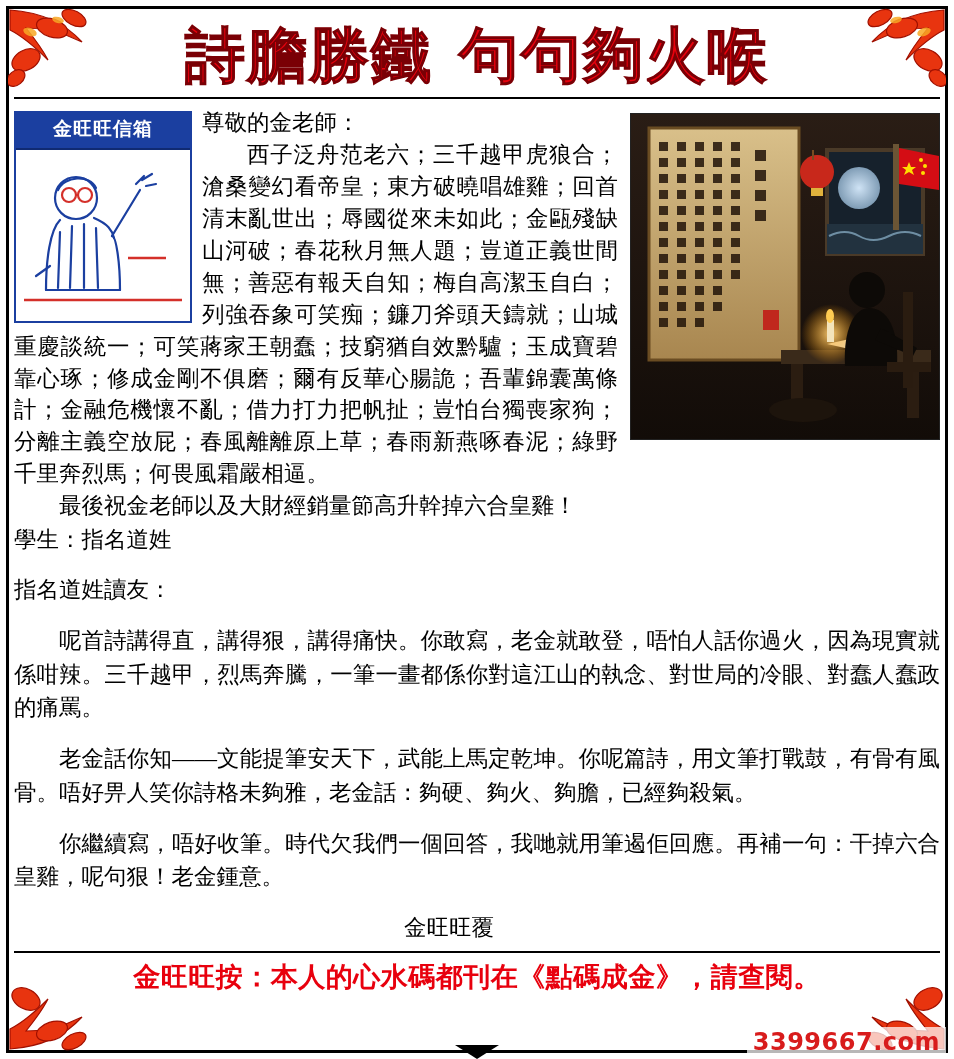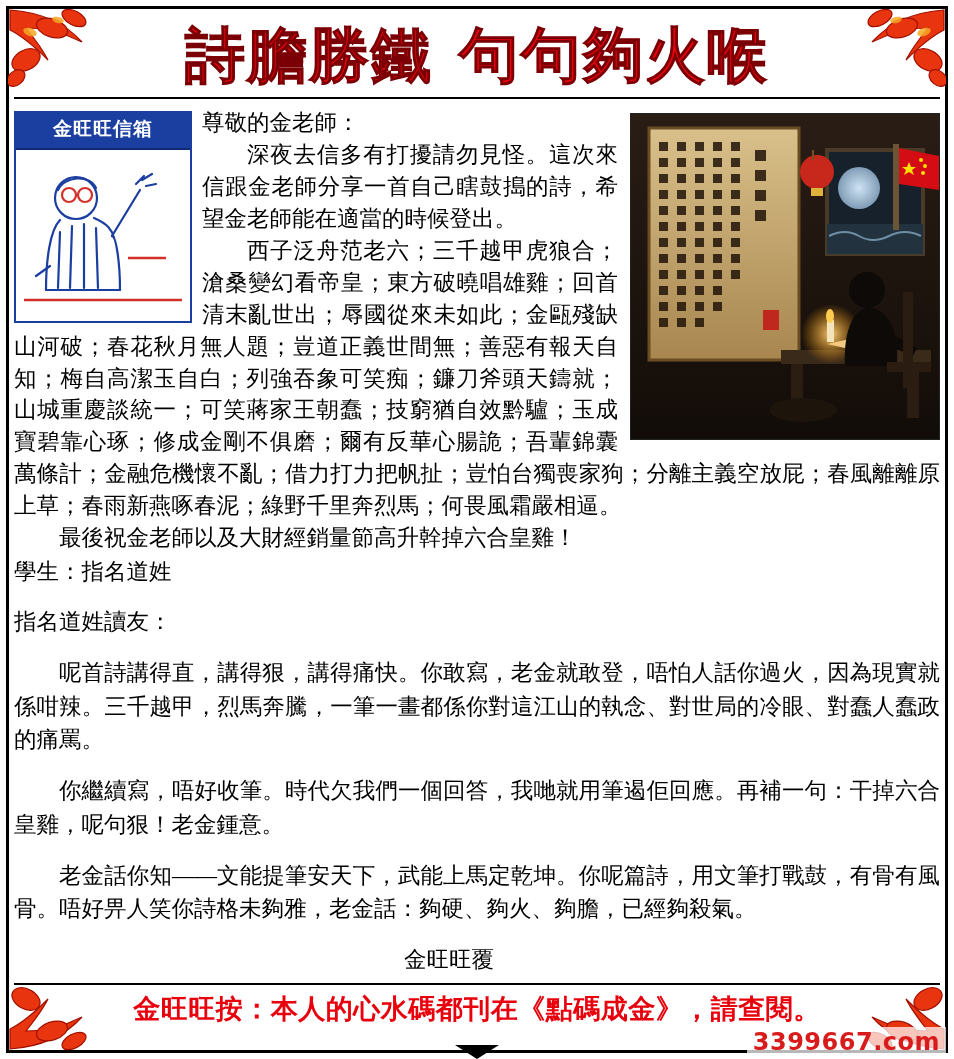--- a/index.html
+++ b/index.html
@@ -408,32 +408,31 @@
             <rect x="272" y="178" width="10" height="96"></rect>
             <rect x="256" y="248" width="44" height="10"></rect>
           </g>
 
           <ellipse cx="172" cy="296" rx="34" ry="12" fill="#1d140c"></ellipse>
         </svg>
       </div>
 
       <div class="letter-block">
         <p class="p-flat">尊敬的金老師：</p>
-        <p class="p-ind">深夜去信多有打擾請勿見怪。這次來信跟金老師分享一首自己瞎鼓搗的詩，希望金老師能在適當的時候登出。</p>
         <p class="p-ind">西子泛舟范老六；三千越甲虎狼合；滄桑變幻看帝皇；東方破曉唱雄雞；回首清末亂世出；辱國從來未如此；金甌殘缺山河破；春花秋月無人題；豈道正義世間無；善惡有報天自知；梅自高潔玉自白；列強吞象可笑痴；鐮刀斧頭天鑄就；山城重慶談統一；可笑蔣家王朝蠢；技窮猶自效黔驢；玉成寶碧靠心琢；修成金剛不俱磨；爾有反華心腸詭；吾輩錦囊萬條計；金融危機懷不亂；借力打力把帆扯；豈怕台獨喪家狗；分離主義空放屁；春風離離原上草；春雨新燕啄春泥；綠野千里奔烈馬；何畏風霜嚴相逼。</p>
         <p class="p-ind">最後祝金老師以及大財經銷量節高升幹掉六合皇雞！</p>
         <p class="sign-right">學生：指名道姓</p>
       </div>
     </div>
 
     <div class="reply-block">
       <p class="p-flat">指名道姓讀友：</p>
       <p class="p-ind">呢首詩講得直，講得狠，講得痛快。你敢寫，老金就敢登，唔怕人話你過火，因為現實就係咁辣。三千越甲，烈馬奔騰，一筆一畫都係你對這江山的執念、對世局的冷眼、對蠢人蠢政的痛罵。</p>
+      <p class="p-ind">老金話你知——文能提筆安天下，武能上馬定乾坤。你呢篇詩，用文筆打戰鼓，有骨有風骨。唔好畀人笑你詩格未夠雅，老金話：夠硬、夠火、夠膽，已經夠殺氣。</p>
       <p class="p-ind">你繼續寫，唔好收筆。時代欠我們一個回答，我哋就用筆遏佢回應。再補一句：干掉六合皇雞，呢句狠！老金鍾意。</p>
-      <p class="p-ind">老金話你知——文能提筆安天下，武能上馬定乾坤。你呢篇詩，用文筆打戰鼓，有骨有風骨。唔好畀人笑你詩格未夠雅，老金話：夠硬、夠火、夠膽，已經夠殺氣。</p>
       <p class="reply-sign">金旺旺覆</p>
     </div>
 
     <div class="footer-rule"></div>
     <div class="footer-note">金旺旺按：本人的心水碼都刊在《點碼成金》，請查閱。</div>
   </div>
 
   <div class="watermark">3399667.com</div>
   <div class="tri-tab"></div>
 </div>

